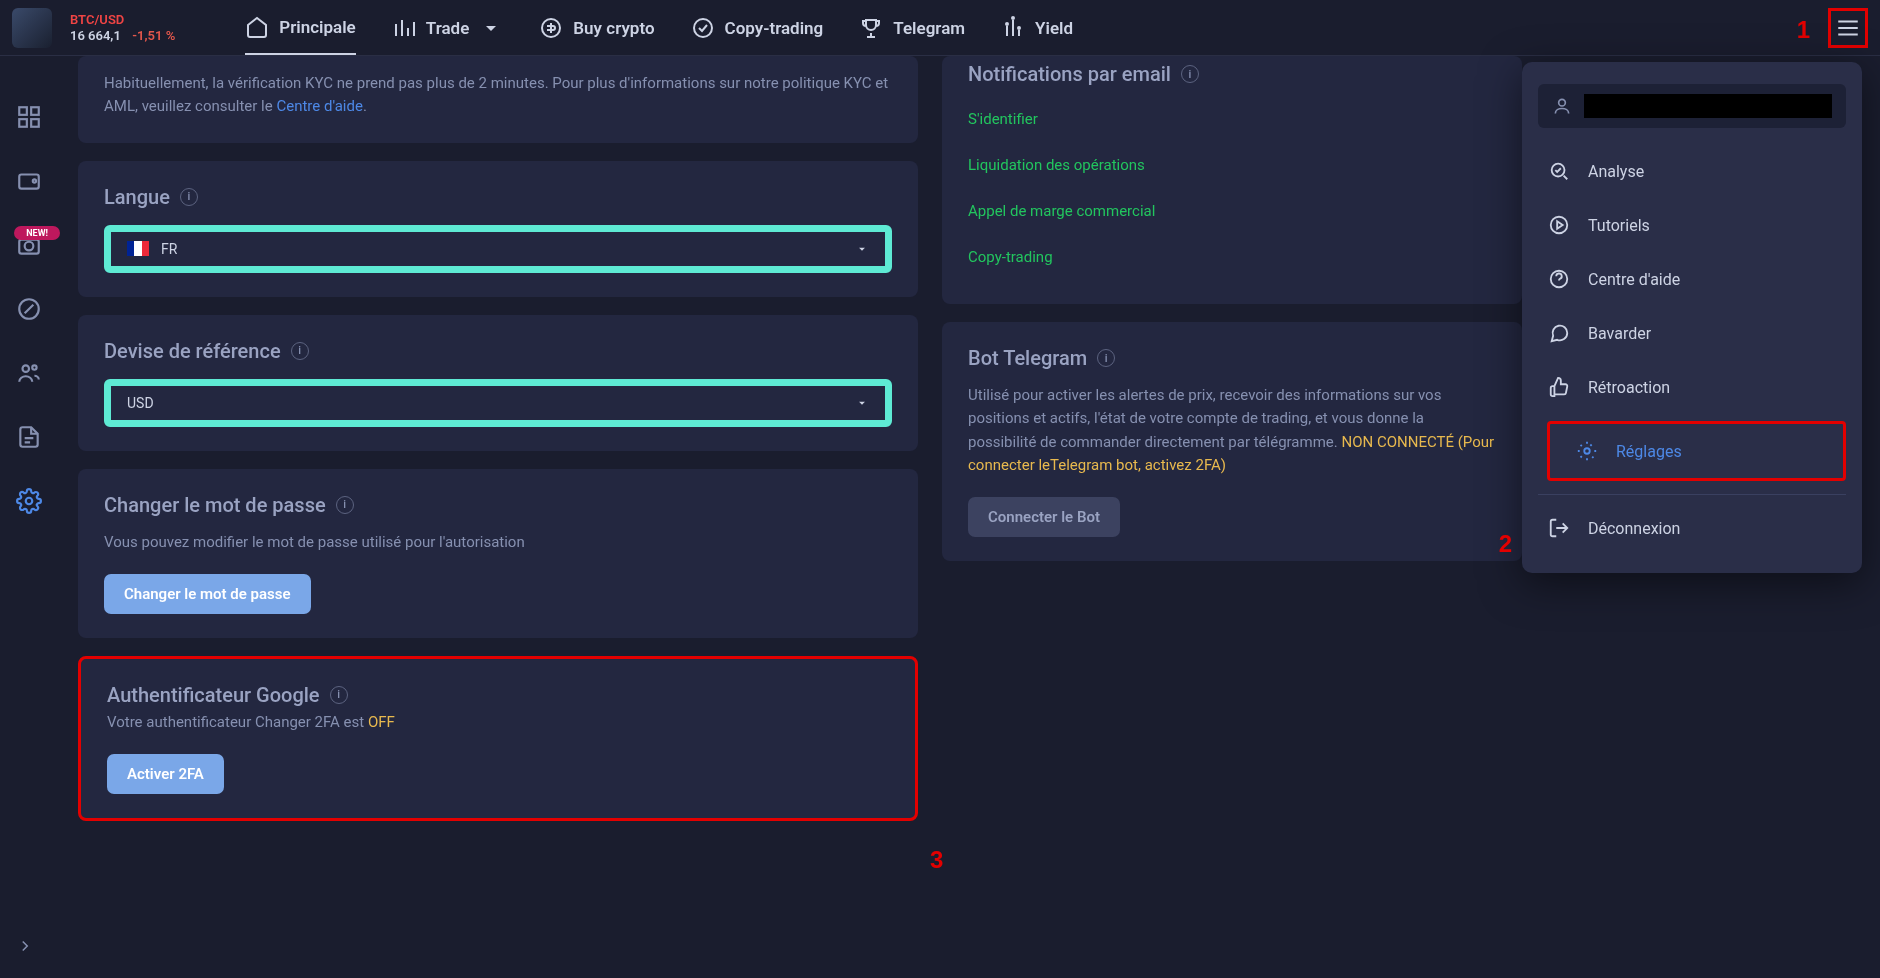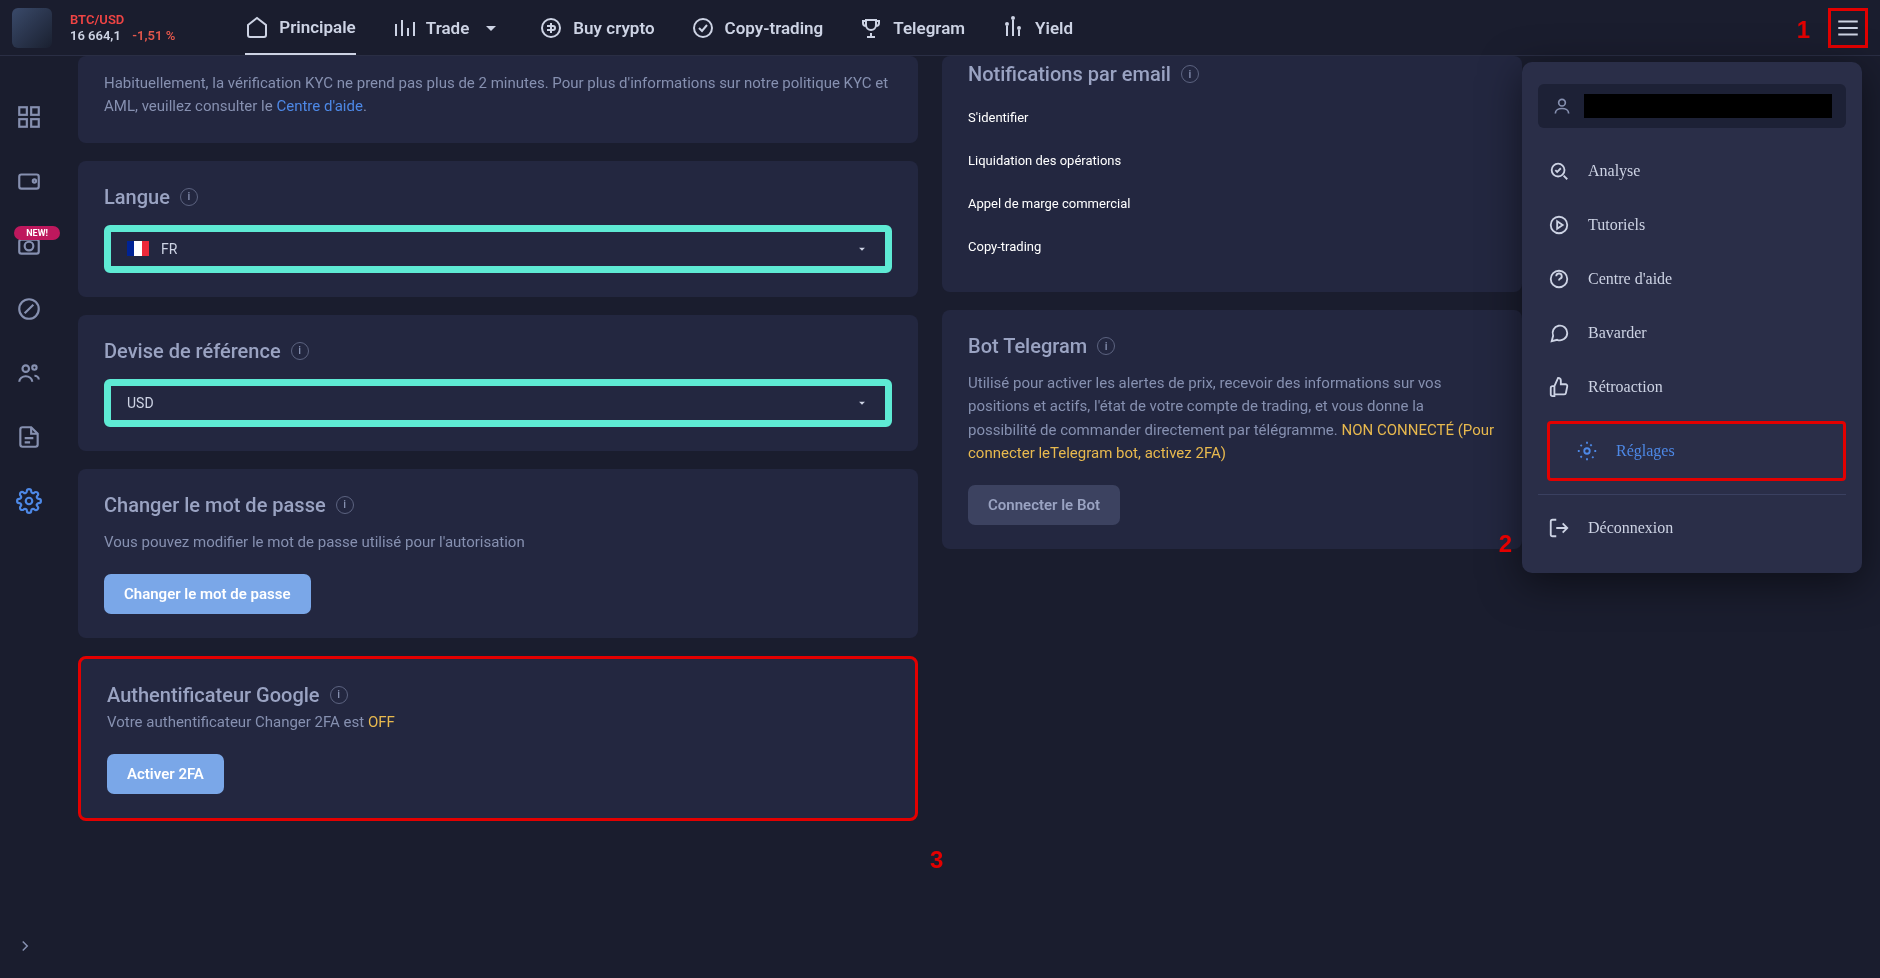--- a/index.html
+++ b/index.html
@@ -34,30 +34,30 @@
 .card-title { font-size: 20px; color: #9aa3c2; font-weight: 500; display: flex; align-items: center; gap: 10px; }
 .info-icon { width: 18px; height: 18px; border: 1px solid #5c6380; border-radius: 50%; display: inline-flex; align-items: center; justify-content: center; font-size: 11px; color: #8690b0; }
 .card-desc { font-size: 15px; color: #8690b0; margin-top: 14px; line-height: 1.55; }
 .card-link { color: #4d88e6; }
 .card-warn { color: #e8b94e; }
 .select-box { margin-top: 16px; height: 48px; border: 7px solid #5eead4; border-radius: 6px; display: flex; align-items: center; padding: 0 16px; cursor: pointer; }
 .select-box .caret { margin-left: auto; }
 .btn { display: inline-flex; align-items: center; justify-content: center; height: 40px; padding: 0 20px; border-radius: 7px; font-size: 15px; font-weight: 600; cursor: pointer; margin-top: 20px; }
 .btn.primary { background: #7aa7e8; color: #fff; }
 .btn.disabled { background: #3c4260; color: #9aa3c2; }
-.list-item { font-size: 13px; color: #ffffff; padding: 14px 0; }
+.list-item { font-size: 15px; color: #22c55e; padding: 14px 0; }
 .kyc-top { margin-top: 0; padding-top: 0; }
 .flag-fr { display:inline-block; width:22px; height:15px; background: linear-gradient(to right, #002395 33%, #fff 33%, #fff 66%, #ed2939 66%); }
 
 
 .dropdown-panel { position: absolute; right: 18px; top: 62px; width: 340px; background: #2a2e48; border-radius: 10px; padding: 14px 0 18px; box-shadow: 0 10px 40px rgba(0,0,0,.5); }
 .dropdown-user { margin: 8px 16px 16px; height: 44px; background: #1d2136; border-radius: 6px; display: flex; align-items: center; padding: 0 14px; gap: 12px; }
 .dropdown-user .avatar { width: 20px; height: 20px; color: #8690b0; }
 .dropdown-user .blackbox { flex: 1; height: 24px; background: #000; }
-.dropdown-item { display: flex; align-items: center; gap: 18px; padding: 16px 26px; cursor: pointer; font-size: 16px; color: #cdd3e4; font-family: Liberation Serif, serif; }
+.dropdown-item { display: flex; align-items: center; gap: 18px; padding: 16px 26px; cursor: pointer; font-size: 16px; color: #cdd3e4; }
 .dropdown-item svg { width: 22px; height: 22px; }
 .dropdown-item.active { color: #4d88e6; }
 .dropdown-divider { height: 1px; background: #3a4060; margin: 6px 16px; }
 
 
 .hl { border: 3px solid #e30000; }
 .annot-num { position: absolute; color: #e30000; font-size: 24px; font-weight: 800; font-family: Arial; }
 </style>
 </head>
 <body>

